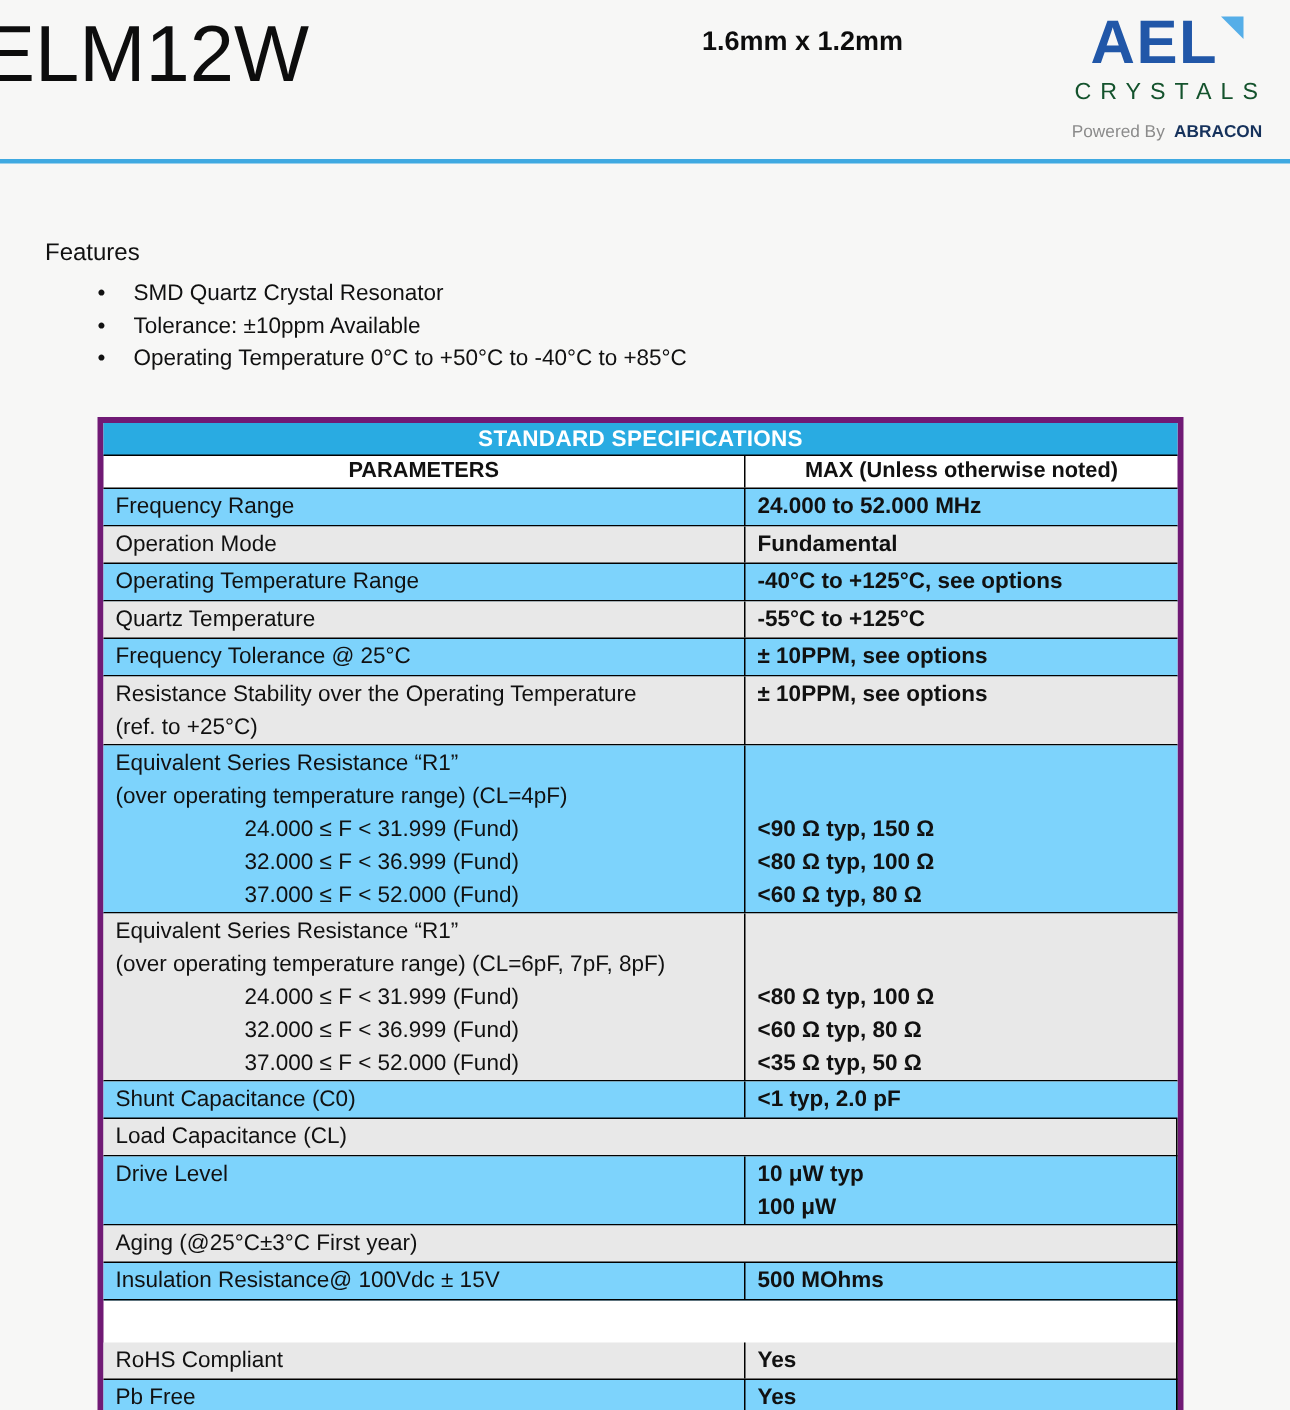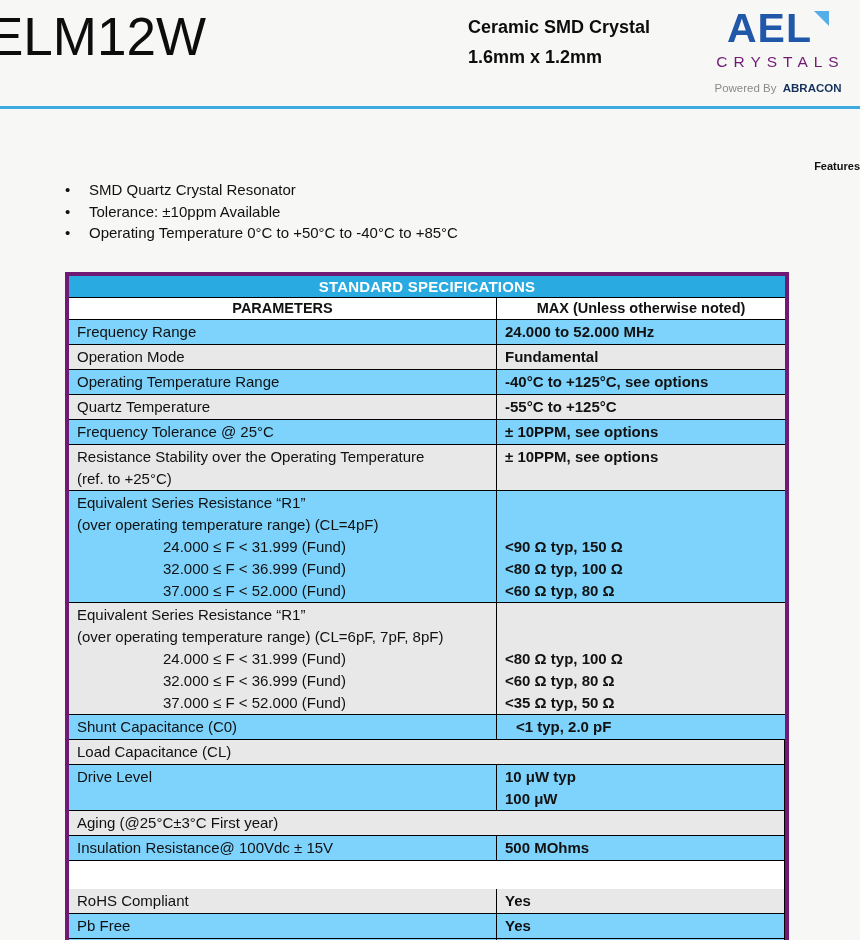--- a/index.html
+++ b/index.html
@@ -21,30 +21,30 @@
   .part-title{position:absolute;left:-12px;top:6px;font-size:53px;font-weight:400;
     letter-spacing:0px;color:#0d0d0d;white-space:nowrap;}
   .subtitle{position:absolute;left:468px;top:12px;font-size:18px;font-weight:700;
     line-height:30px;color:#0d0d0d;}
   .logo{position:absolute;right:6px;top:8px;width:152px;text-align:center;}
   .logo-row{display:flex;align-items:flex-start;justify-content:center;height:42px;}
   .logo-ael{font-size:41px;line-height:40px;font-weight:700;color:var(--logo-blue);
     letter-spacing:1px;}
   .logo-tri{width:0;height:0;border-top:15px solid var(--logo-tri);
     border-left:15px solid transparent;margin:3px 0 0 2px;}
-  .logo-crystals{font-size:15.5px;letter-spacing:6px;margin:3px 0 0 5px;color:#701a75;
+  .logo-crystals{font-size:15.5px;letter-spacing:6px;margin:3px 0 0 5px;color:#14532d;
     font-weight:400;}
   .logo-powered{margin-top:11px;font-size:11.5px;color:#8b8b8b;}
   .logo-powered .abracon{color:var(--abracon);font-weight:700;margin-left:3px;}
   .top-divider{position:absolute;left:0;top:106px;width:860px;height:3px;
     background:var(--divider);}
 
   
   .features{margin:51px 0 0 30px;}
-  .features-h{font-size:11px;font-weight:700;text-align:right;}
+  .features-h{font-size:16px;font-weight:400;}
   .features ul{list-style:none;margin:7px 0 0 35px;}
   .features li{position:relative;padding-left:24px;font-size:15px;line-height:21.5px;}
   .features li::before{content:"\2022";position:absolute;left:0;top:0;font-size:15px;}
 
   
   .spec-table{margin:28px 0 0 65px;width:724px;border:4px solid #701a75;background:#fff;}
   .spec-title{height:22px;background:var(--accent);color:#fff;font-weight:700;
     font-size:15px;text-align:center;line-height:21px;border-bottom:1px solid #000;
     letter-spacing:0.2px;}
   .spec-cols{display:flex;height:22px;border-bottom:1px solid #000;font-weight:700;
@@ -62,21 +62,20 @@
   .line.indent{padding-left:86px;}
 </style>
 </head>
 <body>
 
 <div class="page">
 
   <header class="hdr">
     <div class="part-title">ELM12W</div>
     <div class="subtitle">
-      <div>Ceramic SMD Crystal</div>
       <div>1.6mm x 1.2mm</div>
     </div>
     <div class="logo">
       <div class="logo-row">
         <span class="logo-ael">AEL</span>
         <span class="logo-tri"></span>
       </div>
       <div class="logo-crystals">CRYSTALS</div>
       <div class="logo-powered">
         <span>Powered By</span>
@@ -176,21 +175,21 @@
             <div class="line indent">37.000 ≤ F &lt; 52.000 (Fund)</div>
           </div>
           <div class="cell value">
             <div class="line">&nbsp;</div>
             <div class="line">&nbsp;</div>
             <div class="line">&lt;80 Ω typ, 100 Ω</div>
             <div class="line">&lt;60 Ω typ, 80 Ω</div>
             <div class="line">&lt;35 Ω typ, 50 Ω</div>
           </div>
         </div>
-        <div class="spec-row" style="height: 25px; gap: 11px;">
+        <div class="spec-row" style="height: 25px;">
           <div class="cell param">
             <div class="line">Shunt Capacitance (C0)</div>
           </div>
           <div class="cell value">
             <div class="line">&lt;1 typ, 2.0 pF</div>
           </div>
         </div>
         <div class="spec-row shade" style="height: 25px; flex-direction: column;">
           <div class="cell param">
             <div class="line">Load Capacitance (CL)</div>

